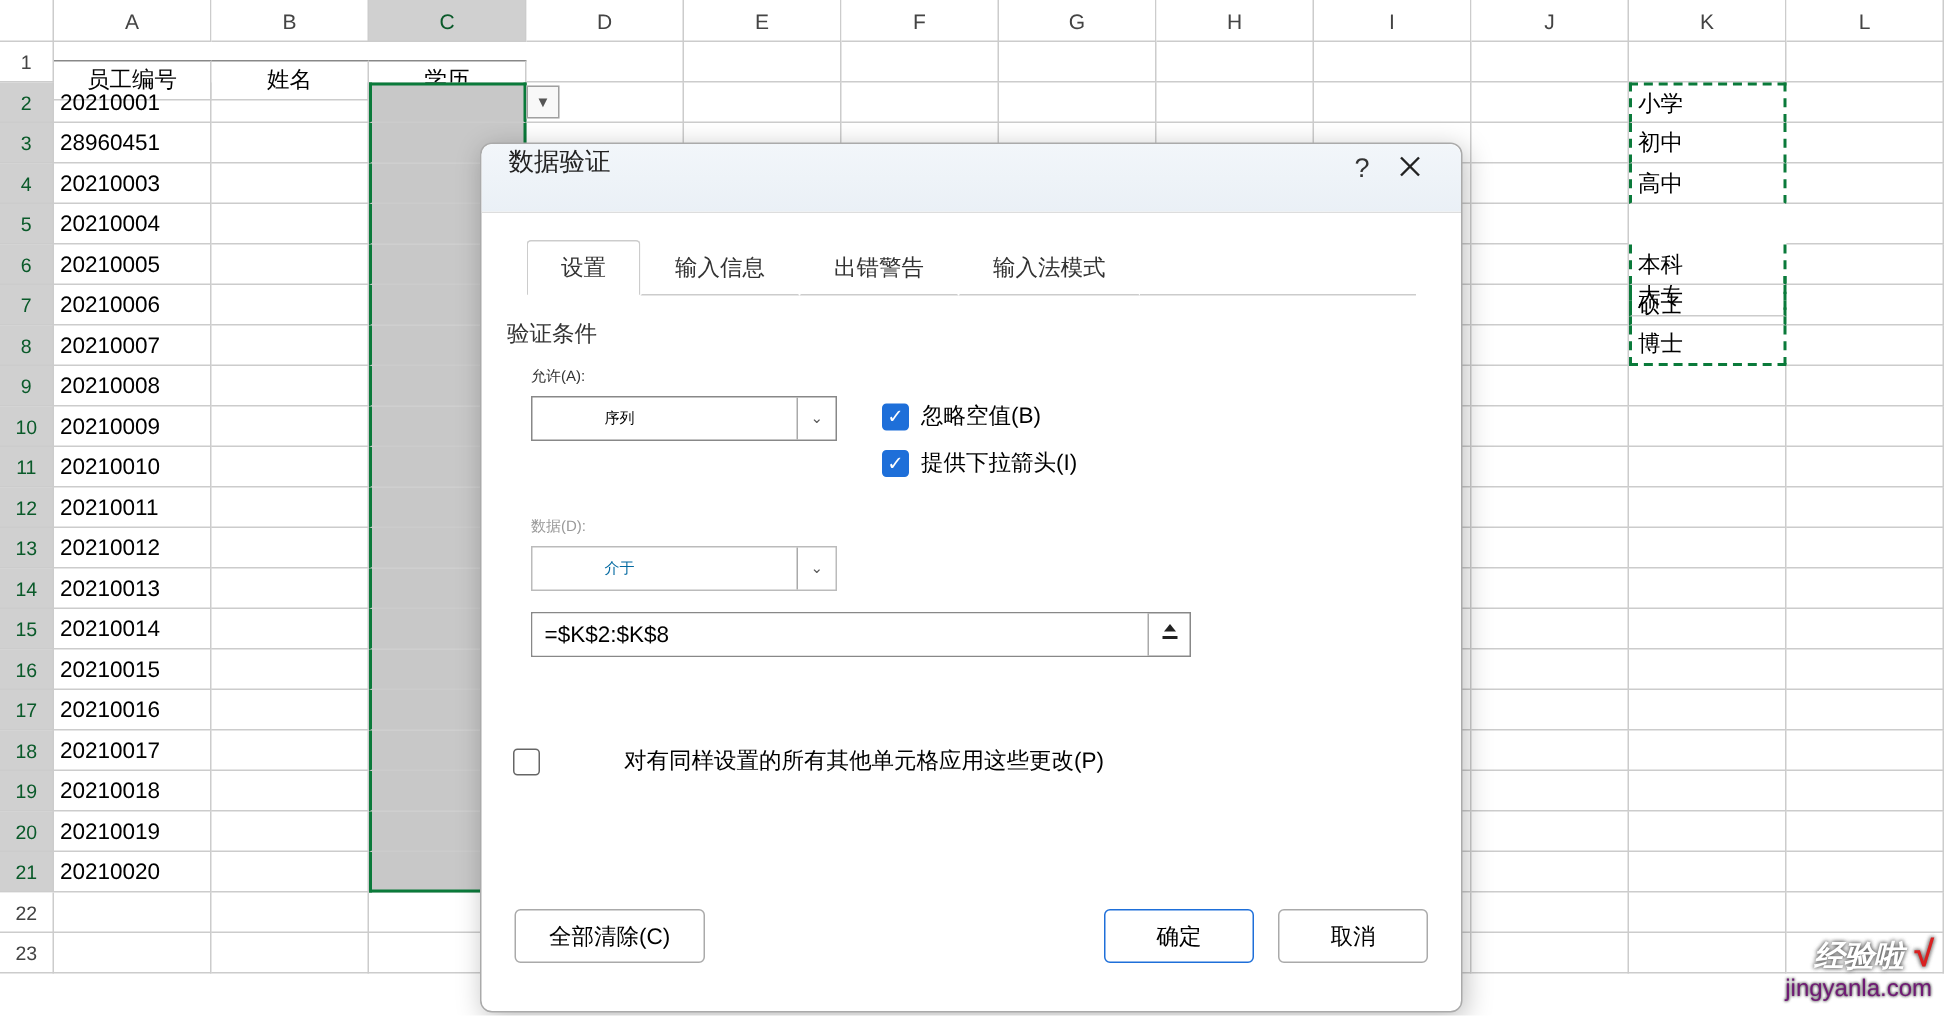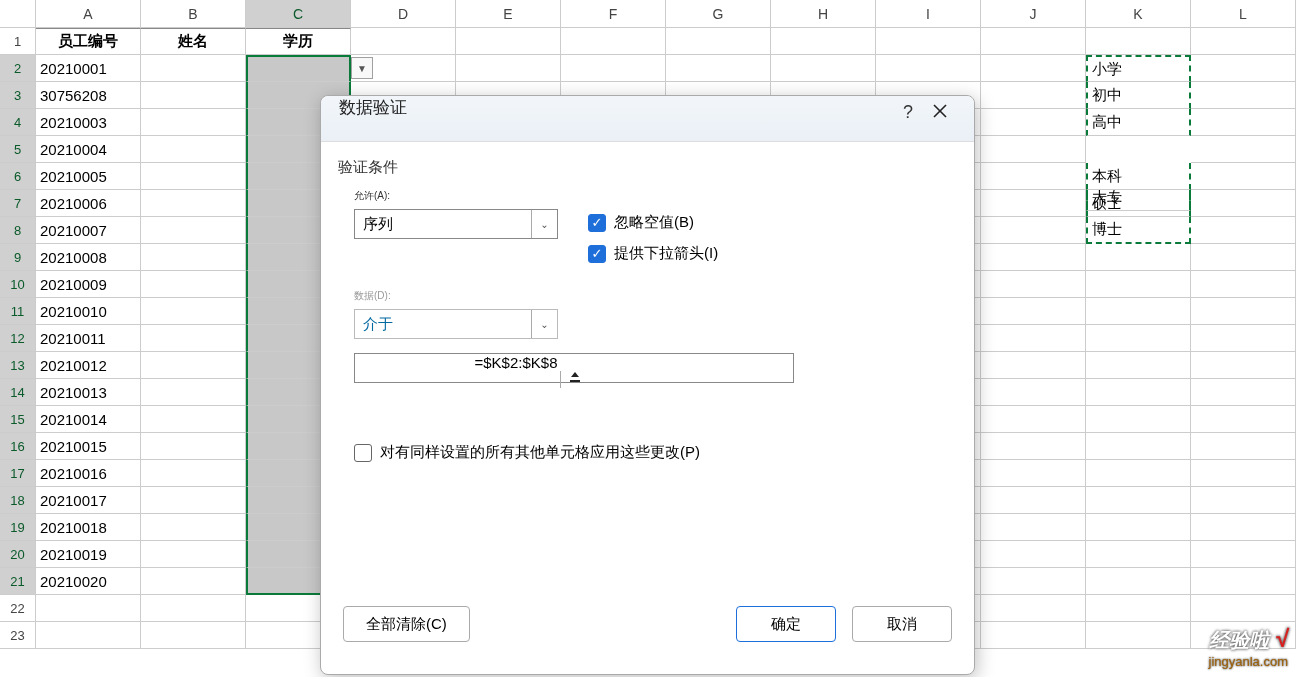--- a/index.html
+++ b/index.html
@@ -70,24 +70,25 @@
       width: 105px;
       height: 27px;
       border-right: 1px solid #ccc;
       border-bottom: 1px solid #ccc;
       display: flex;
       align-items: center;
       padding: 0 4px;
       font-size: 15px;
     }
     .cell.header-cell {
-      font-weight: bold;
+      font-weight: normal;
       justify-content: center;
       border-top: 1px solid #888;
       border-bottom: 1px solid #ccc;
+      margin-top: 12px;
     }
     .row:first-of-type .cell:nth-child(2) { border-left: 1px solid #888; }
     .selected-col {
       background: #c8c8c8;
     }
     .selected-top {
       border-top: 2px solid #0a7a3a;
     }
     .selected-bottom {
       border-bottom: 2px solid #0a7a3a;
@@ -202,21 +203,22 @@
     .combo {
       display: flex;
       width: 204px;
       height: 30px;
       border: 1px solid #888;
       align-items: center;
     }
     .combo-text {
       flex: 1;
       padding: 0 8px;
-      font-size: 15px;
+      font-size: 10px;
+      margin-left: 40px;
     }
     .combo-text.disabled { color: #0369a1; }
     .combo-btn {
       width: 26px;
       height: 100%;
       border-left: 1px solid #aaa;
       display: flex;
       align-items: center;
       justify-content: center;
       font-size: 10px;
@@ -253,44 +255,44 @@
     .check-col {
       margin-left: 30px;
       padding-top: 24px;
     }
     .source-input-row {
       display: flex;
       width: 440px;
       height: 30px;
       border: 1px solid #888;
       align-items: center;
-      flex-direction: column;
     }
     .source-input {
       flex: 1;
       border: none;
       outline: none;
       padding: 0 8px;
       font-size: 15px;
       font-family: inherit;
       height: 100%;
     }
     .source-btn {
       width: 28px;
       height: 100%;
       border-left: 1px solid #aaa;
       display: flex;
       align-items: center;
       justify-content: center;
     }
     .source-btn svg { width: 14px; height: 14px; }
     .apply-row {
-      margin: 60px 0 0 16px;
-      display: flex;
-      align-items: center;
+      margin: 60px 0 0 4px;
+      display: flex;
+      align-items: center;
+      gap: 48px;
     }
     .dialog-footer {
       display: flex;
       padding: 14px 22px 32px 22px;
       align-items: center;
     }
     .btn {
       height: 36px;
       padding: 0 22px;
       border: 1px solid #aaa;
@@ -322,22 +324,22 @@
       color: #fff;
       text-shadow: 0 0 3px #666, 0 0 3px #666;
       font-style: italic;
     }
     .watermark .check {
       color: #d92020;
       font-weight: bold;
       font-size: 24px;
     }
     .watermark .l2 {
-      font-size: 13px;
-      color: #a16207;
+      font-size: 16px;
+      color: #701a75;
       text-shadow: 0 0 2px #666, 0 0 2px #666;
     }
   </style>
 </head>
 <body>
 
 <div class="spreadsheet">
   <div class="col-headers">
     <div class="corner"></div>
   <div class="col-header">A</div>
@@ -378,21 +380,21 @@
       <div class="cell"></div>
       <div class="cell"></div>
       <div class="cell"></div>
       <div class="cell"></div>
       <div class="cell"></div>
       <div class="cell" style="border-left: 2px dashed rgb(10, 122, 58); border-right: 2px dashed rgb(10, 122, 58); border-top: 2px dashed rgb(10, 122, 58);">小学</div>
       <div class="cell"></div>
     </div>
     <div class="row">
       <div class="row-header selected">3</div>
-      <div class="cell">30756208</div>
+      <div class="cell">28960451</div>
       <div class="cell"></div>
       <div class="cell selected-col selected-left selected-right"></div>
       <div class="cell"></div>
       <div class="cell"></div>
       <div class="cell"></div>
       <div class="cell"></div>
       <div class="cell"></div>
       <div class="cell"></div>
       <div class="cell"></div>
       <div class="cell" style="border-left: 2px dashed rgb(10, 122, 58); border-right: 2px dashed rgb(10, 122, 58);">初中</div>
@@ -711,20 +713,27 @@
     <div class="dialog-close">
       <span>
         <svg viewBox="0 0 14 14">
             <line x1="1" y1="1" x2="13" y2="13" stroke="#222" stroke-width="1.6"></line>
             <line x1="13" y1="1" x2="1" y2="13" stroke="#222" stroke-width="1.6"></line>
           </svg>
       </span>
     </div>
   </div>
 
+  <div class="tab-row">
+    <div class="tab active">设置</div>
+    <div class="tab">输入信息</div>
+    <div class="tab">出错警告</div>
+    <div class="tab">输入法模式</div>
+    <div class="tab-strip-line"></div>
+  </div>
 
   <div class="dialog-body">
     <div class="section-label">验证条件</div>
 
     <div class="form-row">
       <div class="form-col">
         <div class="form-label">允许(A):</div>
         <div class="combo">
           <div class="combo-text">序列</div>
           <div class="combo-btn">

